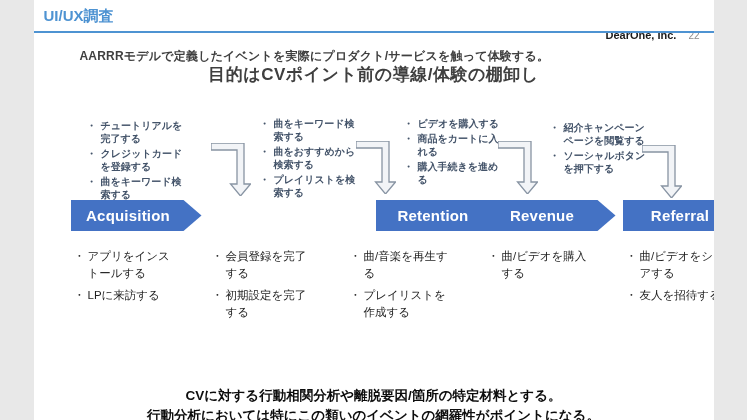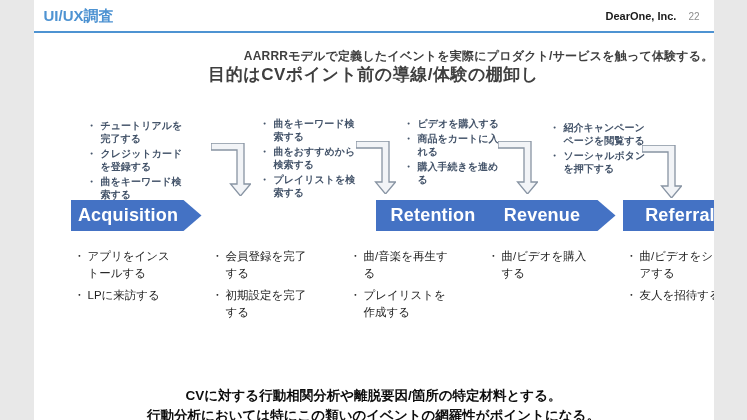--- a/index.html
+++ b/index.html
@@ -8,28 +8,28 @@
     font-family:"Liberation Sans","DejaVu Sans",sans-serif;
     overflow:hidden;margin:0 auto;
   }
   
   .slide-title{
     position:absolute;left:10px;top:7px;font-size:15px;font-weight:bold;color:#4E93D2;
   }
   .company-line{
     position:absolute;right:14px;top:10px;display:flex;align-items:baseline;gap:12px;
   }
-  .company-name{font-size:11px;font-weight:bold;color:#1a1a1a;}
+  .company-name{font-size:11px;font-weight:bold;color:#1a1a1a;margin-top:19px;}
   .page-number{font-size:10px;color:#8C8C8C;}
   .header-rule{
     position:absolute;left:0;right:0;top:31px;height:2px;background:#4E93D2;
   }
   
   .intro-line1{
-    position:absolute;left:0;right:0;top:48px;text-align:right;
+    position:absolute;left:0;right:0;top:48px;text-align:left;
     font-size:12px;font-weight:bold;color:#3F3F3F;letter-spacing:.2px;padding-left:46px;
   }
   .intro-line2{
     position:absolute;left:0;right:0;top:63px;text-align:center;
     font-size:17px;font-weight:bold;color:#3F3F3F;letter-spacing:.5px;
   }
   
   ul.events{list-style:none;margin:0;padding:0;}
   ul.events li{position:relative;padding-left:12px;}
   ul.events li::before{content:"・";position:absolute;left:-2px;top:0;}
@@ -49,21 +49,21 @@
   .ea-3{left:464px;top:141px;}
   .ea-4{left:608px;top:145px;}
   .elbow polygon{fill:#F2F4F7;stroke:#8894A3;stroke-width:1.3;}
   
   .chevron{
     position:absolute;top:200px;width:131px;height:31px;background:#4472C4;
     clip-path:polygon(0 0,calc(100% - 18px) 0,100% 50%,calc(100% - 18px) 100%,0 100%);
     display:flex;align-items:center;justify-content:center;
     padding-right:16px;box-sizing:border-box;
   }
-  .chevron span{color:#ffffff;font-size:18px;font-weight:bold;letter-spacing:.2px;}
+  .chevron span{color:#ffffff;font-size:15px;font-weight:bold;letter-spacing:.2px;}
   .cv-1{left:37px;}  .cv-2{left:175px;} .cv-3{left:313px;margin-left:29px;} .cv-4{left:451px;} .cv-5{left:589px;}
   
   .group-below{position:absolute;top:248px;width:104px;}
   .group-below ul.events li{
     font-size:11.5px;line-height:1.5;color:#1F1F1F;margin-bottom:4px;
   }
   .gb-1{left:42px;} .gb-2{left:180px;} .gb-3{left:318px;} .gb-4{left:456px;} .gb-5{left:594px;}
   
   .note{
     position:absolute;left:0;right:0;top:350px;text-align:center;

